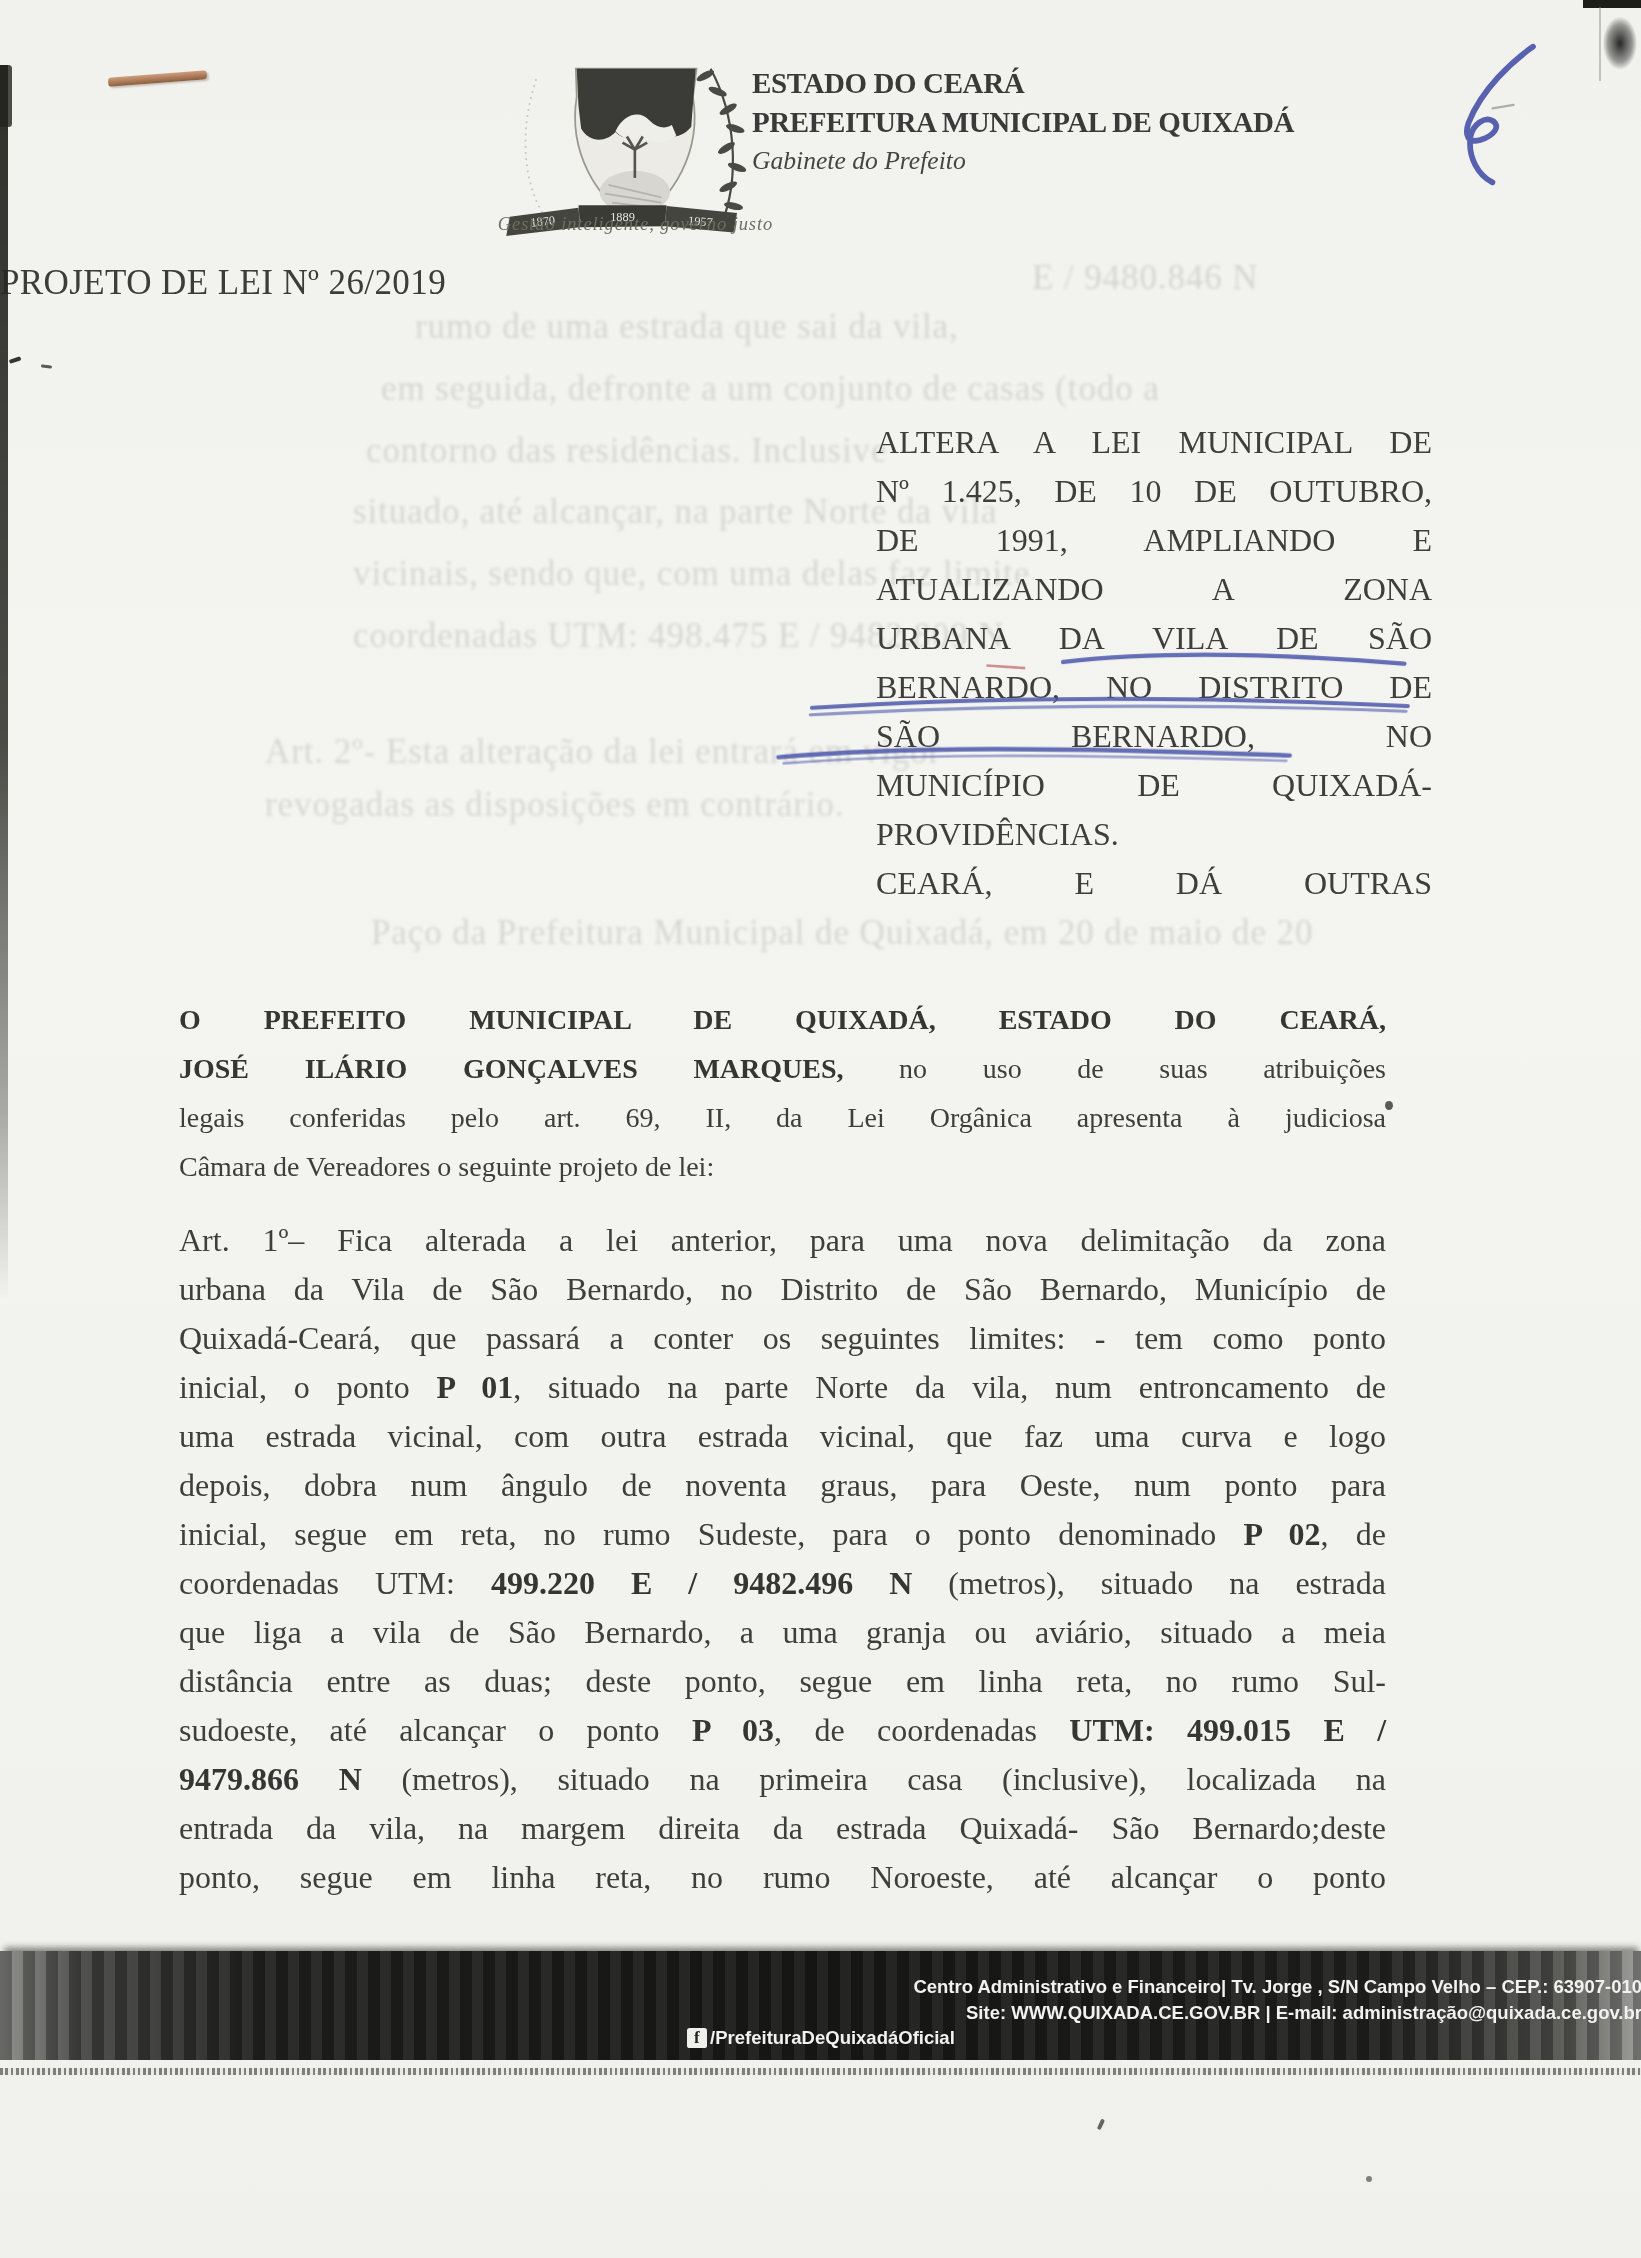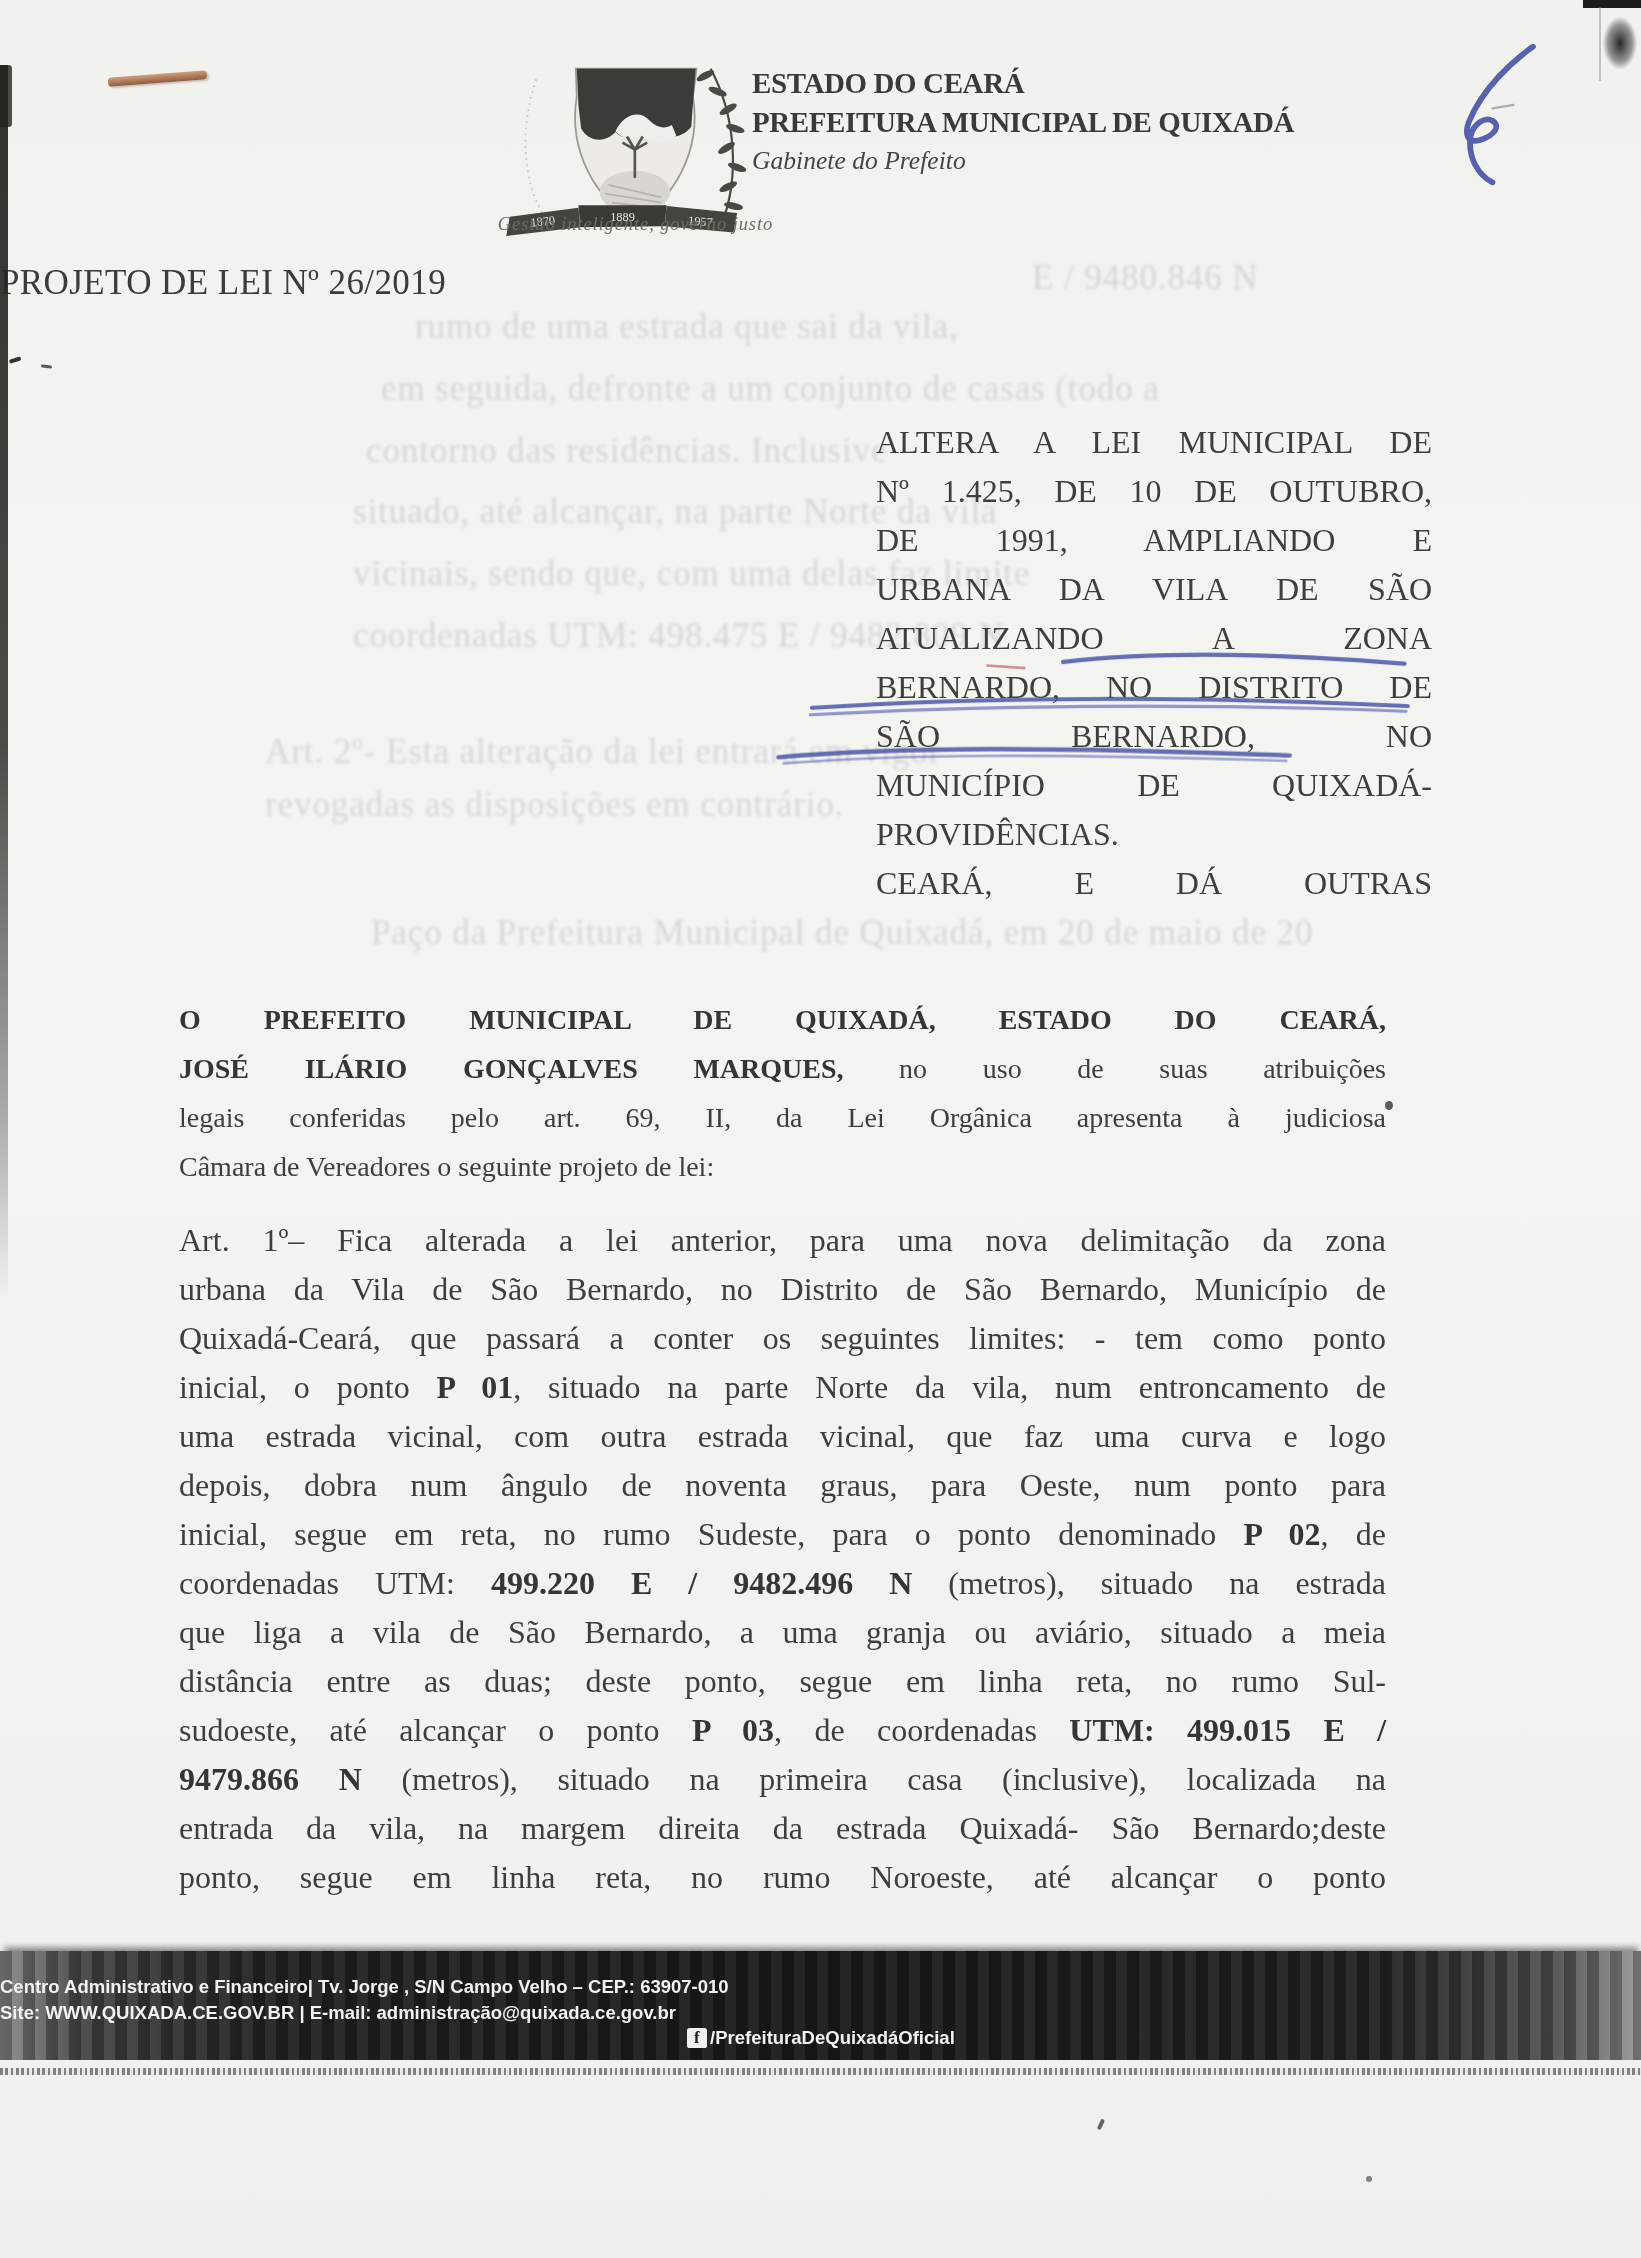--- a/index.html
+++ b/index.html
@@ -23,21 +23,21 @@
              font-size:35px;letter-spacing:0.4px;color:#3c3c3a;}
   
   .ementa{position:absolute;left:828px;top:418px;width:556px;font-size:32px;margin-left:48px;}
   .para-a{position:absolute;left:179px;top:995px;width:1207px;font-size:28px;}
   .para-b{position:absolute;left:179px;top:1216px;width:1207px;font-size:32px;}
   .tline{height:49px;line-height:49px;text-align:justify;text-align-last:justify;text-justify:inter-word;}
   .tline.last{text-align-last:left;}
   .tline b{font-weight:bold;color:#353533;}
   
   .footer-band{position:absolute;left:0;top:1951px;width:100%;height:109px;box-sizing:border-box;
-     padding-top:23px;text-align:left;
+     padding-top:23px;text-align:right;
      background:
        repeating-linear-gradient(90deg,rgba(0,0,0,.28) 0 12.4px,rgba(255,255,255,.03) 12.4px 23px),
        linear-gradient(90deg,#8f8f8c 0%,#4a4a48 5%,#262624 16%,#1d1d1c 50%,#262624 84%,#585855 95%,#9c9c99 100%);
      box-shadow:0 -8px 6.2px -3.5px rgba(45,45,42,.55);
      font-family:"Liberation Sans","DejaVu Sans",sans-serif;color:#f2f2f0;font-weight:bold;font-size:18.5px;}
   .footer-band .fl{line-height:25.6px;}
   .fb-row{display:flex;justify-content:center;align-items:center;gap:3.5px;line-height:25.6px;}
   .fb-icon{display:inline-flex;align-items:center;justify-content:center;width:19.4px;height:19.4px;
            background:#efefec;color:#222;border-radius:2.6px;font-family:"Liberation Serif",serif;
            font-weight:bold;font-size:17px;}
@@ -116,22 +116,22 @@
       <div class="l2">PREFEITURA MUNICIPAL DE QUIXADÁ</div>
       <div class="l3">Gabinete do Prefeito</div>
     </div>
 
     <div class="doc-title">PROJETO DE LEI Nº 26/2019</div>
 
     <div class="ementa" id="ementa">
         <div class="tline"><span>ALTERA A LEI MUNICIPAL DE</span></div>
         <div class="tline"><span>Nº 1.425, DE 10 DE OUTUBRO,</span></div>
         <div class="tline"><span>DE 1991, AMPLIANDO E</span></div>
+        <div class="tline"><span>ATUALIZANDO A ZONA</span></div>
         <div class="tline"><span>URBANA DA </span><span>VILA DE SÃO</span></div>
-        <div class="tline"><span>ATUALIZANDO A ZONA</span></div>
         <div class="tline"><span>BERNARDO, NO DISTRITO DE</span></div>
         <div class="tline"><span>SÃO BERNARDO,</span><span> NO</span></div>
         <div class="tline"><span>MUNICÍPIO DE QUIXADÁ-</span></div>
         <div class="tline last"><span>PROVIDÊNCIAS.</span></div>
         <div class="tline"><span>CEARÁ, E DÁ OUTRAS</span></div>
       </div>
 
     <svg class="pen-overlay" width="670" height="415" viewBox="0 0 760 470">
       <g fill="none" stroke="#4a55aa" stroke-linecap="round" opacity=".85">
         <path d="M345,290 C430,280 560,278 732,292" stroke-width="5"></path>

